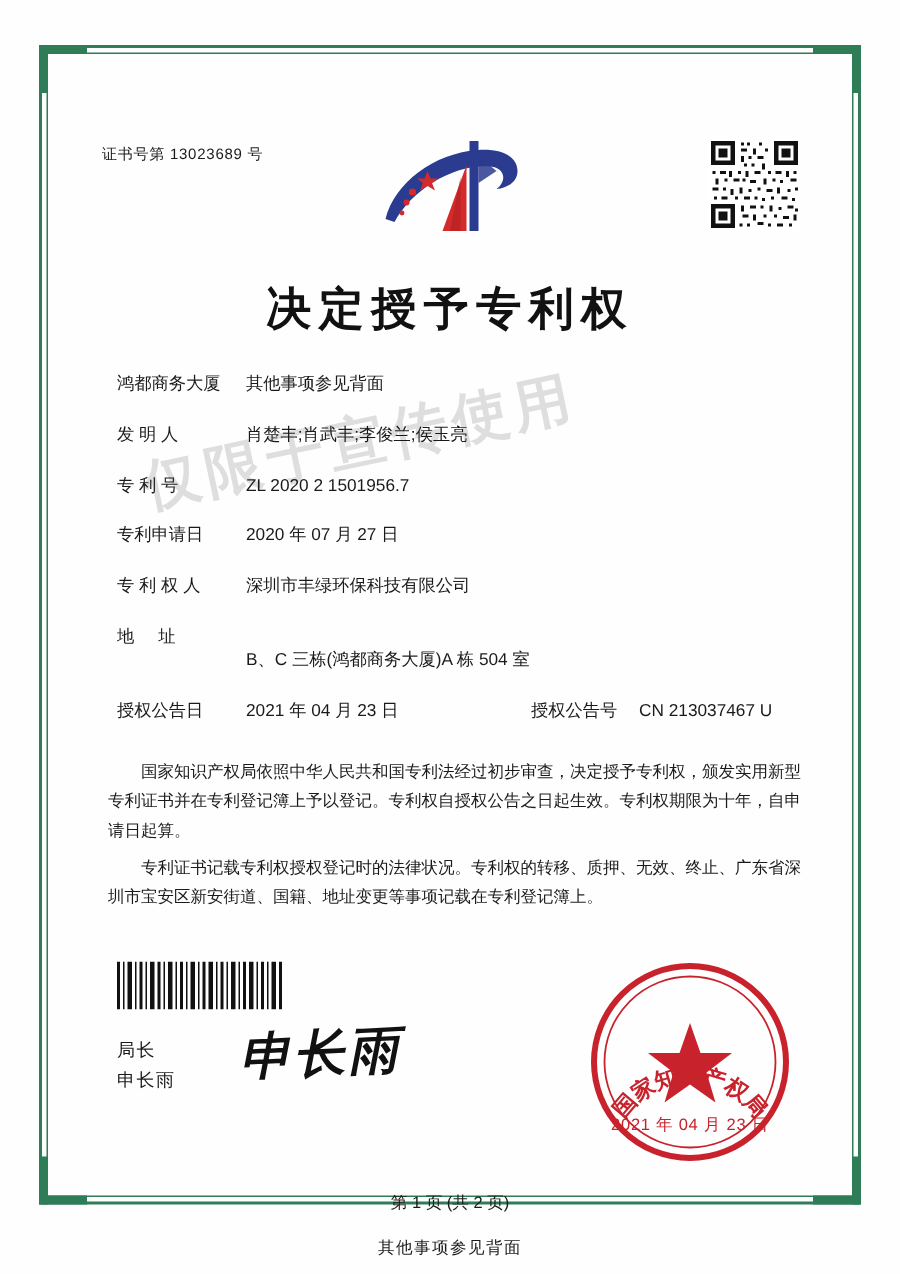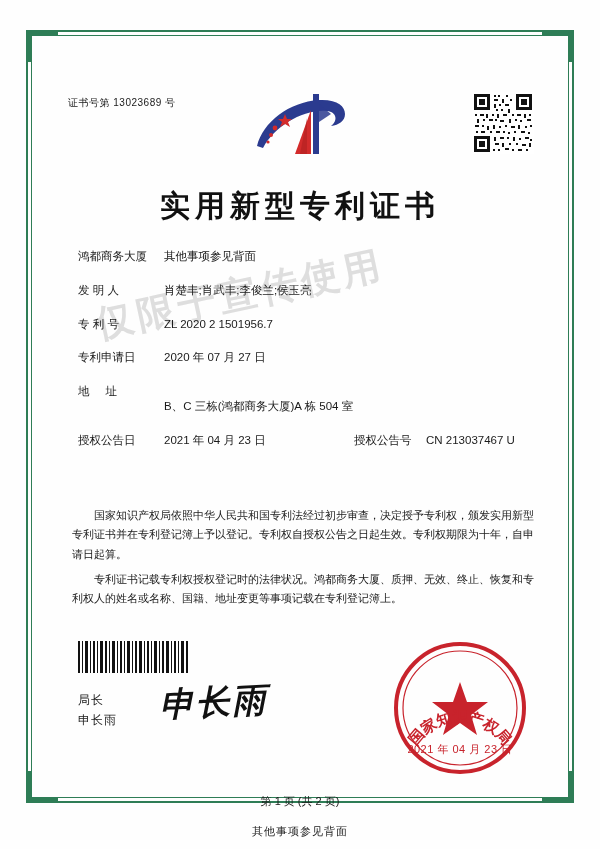--- a/index.html
+++ b/index.html
@@ -342,21 +342,21 @@
         <rect x="21" y="57" width="2" height="2"></rect>
           <rect x="26" y="57" width="2" height="2"></rect>
           <rect x="33" y="56" width="4" height="2"></rect>
         <rect x="40" y="57" width="2" height="2"></rect>
           <rect x="46" y="57" width="4" height="2"></rect>
           <rect x="54" y="57" width="2" height="2"></rect>
       </g>
     </svg>
   </div>
 
-  <div class="title">实用新型专利证书</div>
+  <div class="title">决定授予专利权</div>
 
   <div class="watermark">仅限于宣传使用</div>
 
   <div class="fields">
 
     <div class="field-row">
       <div class="field-label">鸿都商务大厦</div>
       <div class="field-value">其他事项参见背面</div>
     </div>
 
@@ -368,40 +368,44 @@
     <div class="field-row">
       <div class="field-label">专 利 号</div>
       <div class="field-value">ZL 2020 2 1501956.7</div>
     </div>
 
     <div class="field-row">
       <div class="field-label">专利申请日</div>
       <div class="field-value">2020 年 07 月 27 日</div>
     </div>
 
+    <div class="field-row">
+      <div class="field-label">专 利 权 人</div>
+      <div class="field-value">深圳市丰绿环保科技有限公司</div>
+    </div>
 
     <div class="field-row">
       <div class="field-label">地     址</div>
       <div class="field-value">
         <span class="line2">B、C 三栋(鸿都商务大厦)A 栋 504 室</span>
       </div>
     </div>
 
     <div class="field-row split">
       <div class="field-label">授权公告日</div>
       <div class="field-value">2021 年 04 月 23 日</div>
       <div class="field-label2">授权公告号</div>
       <div class="field-value2">CN 213037467 U</div>
     </div>
 
   </div>
 
   <div class="paragraphs">
     <p>国家知识产权局依照中华人民共和国专利法经过初步审查，决定授予专利权，颁发实用新型专利证书并在专利登记簿上予以登记。专利权自授权公告之日起生效。专利权期限为十年，自申请日起算。</p>
-    <p>专利证书记载专利权授权登记时的法律状况。鸿都商务大厦、质押、无效、终止、恢复和专利权人的姓名或名称、国籍、地址变更等事项记载在专利登记簿上。</p>
+    <p>专利证书记载专利权授权登记时的法律状况。专利权的转移、质押、无效、终止、广东省深圳市宝安区新安街道、国籍、地址变更等事项记载在专利登记簿上。</p>
   </div>
 
   <div class="barcode">
     <svg viewBox="0 0 112 32" width="112" height="32" aria-hidden="true">
       <g fill="#111">
         <rect x="0" y="0" width="2" height="32"></rect>
           <rect x="4" y="0" width="1" height="32"></rect>
         <rect x="7" y="0" width="3" height="32"></rect>
           <rect x="12" y="0" width="1" height="32"></rect>
         <rect x="15" y="0" width="2" height="32"></rect>

